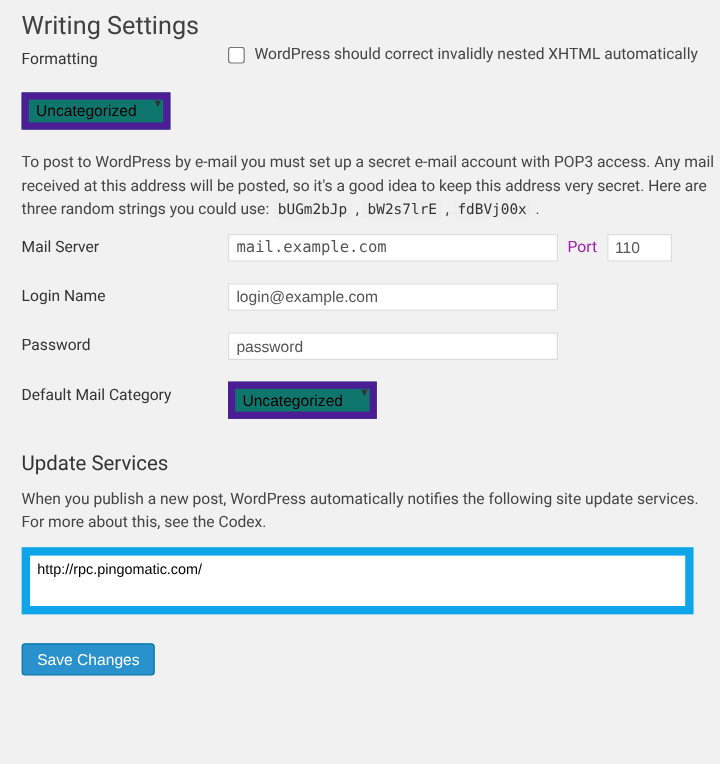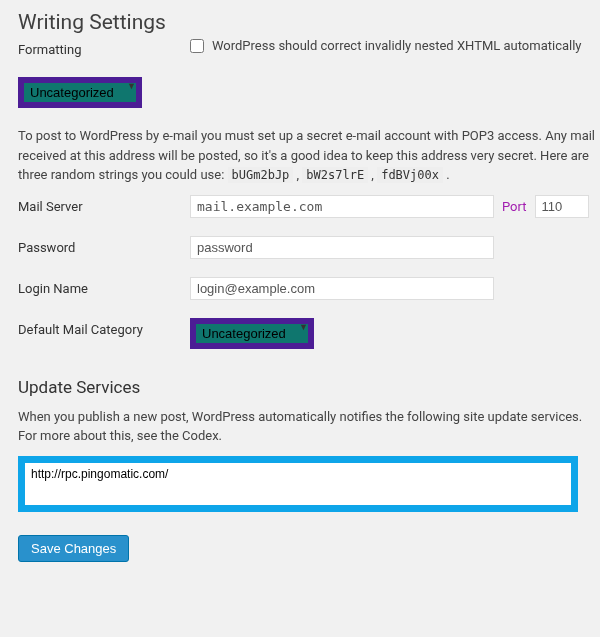--- a/index.html
+++ b/index.html
@@ -11,21 +11,21 @@
 .form-row{display:flex;align-items:flex-start;margin-bottom:18px}
 .form-row>label.th{width:172px;flex-shrink:0;color:#333;font-size:13px;padding-top:4px}
 .td{flex:1}
 .check-row{display:flex;align-items:center;margin-bottom:6px}
 .check-row input[type=checkbox]{margin-right:8px;width:14px;height:14px}
 .check-row label{font-size:13px;color:#444}
 select{font-size:13px;padding:2px 22px 2px 6px;border:6px solid #4c1d95;background:#0f766e;appearance:none;position:relative}
 .select-wrap{position:relative;display:inline-block}
 .select-wrap::after{content:"▼";position:absolute;right:6px;top:4px;font-size:9px;pointer-events:none;color:#333}
 input[type=text]{font-size:13px;padding:3px 6px;border:1px solid #ddd;background:#fff;color:#555}
-.w-reg{width:304px}
+.w-reg{width:275px}
 .w-port{width:54px}
 code{font-family:Consolas,Monaco,monospace;background:#eee;padding:1px 4px;font-size:12px;color:#333}
 .desc{font-size:13px;color:#444;margin-bottom:10px;line-height:1.5}
 .mailserver-row{display:flex;align-items:center;gap:8px}
 .mailserver-row .port-label{font-size:13px;color:#a21caf}
 textarea{width:560px;height:56px;font-family:Liberation Sans, sans-serif;font-size:12px;padding:4px 6px;border:7px solid #0ea5e9;background:#fff;resize:none}
 .button-primary{background:#2991cc;border:1px solid #0073aa;color:#fff;font-size:13px;padding:5px 12px;border-radius:3px;cursor:pointer;margin-top:20px}
 </style>
 </head>
 <body>
@@ -64,30 +64,30 @@
     <div class="form-row">
       <label class="th">Mail Server</label>
       <div class="td mailserver-row">
         <input type="text" class="w-reg" style="font-family: Consolas, Monaco, monospace;" value="mail.example.com">
         <span class="port-label">Port</span>
         <input type="text" class="w-port" value="110" style="">
       </div>
     </div>
 
     <div class="form-row">
-      <label class="th">Password</label>
+      <label class="th">Login Name</label>
       <div class="td">
-        <input type="text" class="w-reg" value="password" style="">
+        <input type="text" class="w-reg" value="login@example.com" style="">
       </div>
     </div>
 
     <div class="form-row">
-      <label class="th">Login Name</label>
+      <label class="th">Password</label>
       <div class="td">
-        <input type="text" class="w-reg" value="login@example.com" style="">
+        <input type="text" class="w-reg" value="password" style="">
       </div>
     </div>
 
     <div class="form-row">
       <label class="th">Default Mail Category</label>
       <div class="td">
         <span class="select-wrap">
           <select>
             <option>Uncategorized</option>
           </select>

